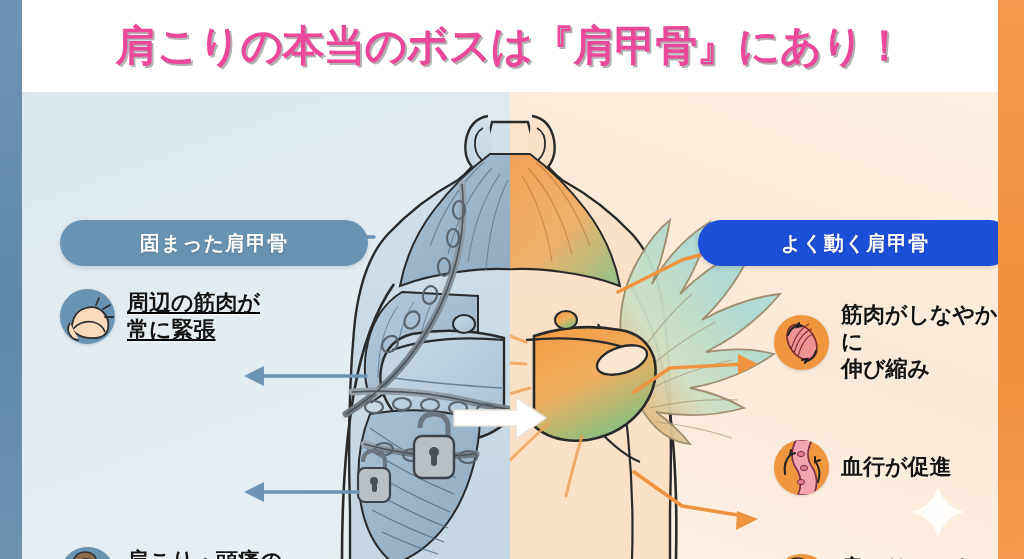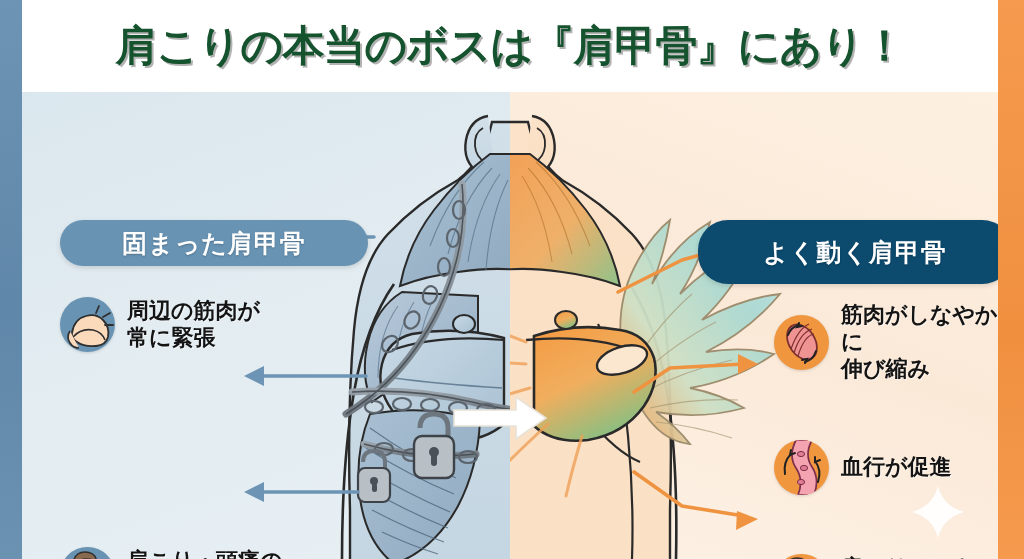--- a/index.html
+++ b/index.html
@@ -9,53 +9,53 @@
   #stage{position:relative;width:1024px;height:559px;overflow:hidden;background:#fff;}
 
   
   .band{position:absolute;top:0;height:559px;z-index:40;}
   .band-left{left:0;width:22px;background:linear-gradient(180deg,#6d94b4 0%,#5f87a9 55%,#6b92b1 100%);}
   .band-right{right:0;width:26px;background:linear-gradient(180deg,#f59a4e 0%,#f0903f 60%,#f59a4e 100%);}
 
   
   #title-bar{position:absolute;left:22px;top:0;width:976px;height:92px;background:#fff;z-index:30;
              display:flex;align-items:center;justify-content:center;}
-  #title-text{font-size:42px;font-weight:bold;color:#14532d;letter-spacing:-1px;white-space:nowrap;
+  #title-text{font-size:42px;font-weight:bold;color:#ec4899;letter-spacing:-1px;white-space:nowrap;
               text-shadow:2px 2px 0 rgba(0,0,0,.30);font-family:"DejaVu Sans",sans-serif;}
 
   
   #panels{position:absolute;left:22px;top:92px;width:976px;height:467px;overflow:hidden;}
   .panel{position:absolute;top:0;height:467px;}
   #panel-left{left:0;width:488px;
      background:linear-gradient(160deg,#dbe7ee 0%,#e2ecf1 45%,#e7eff3 100%);}
   #panel-right{left:488px;width:488px;
      background:linear-gradient(200deg,#fdf0e1 0%,#fbe9d8 50%,#fdf2e6 100%);}
 
   
   .pill{position:absolute;z-index:22;border-radius:30px;display:flex;align-items:center;
-        justify-content:center;color:#fff;font-weight:bold;font-size:25px;
+        justify-content:center;color:#fff;font-weight:bold;font-size:20px;
         font-family:"DejaVu Sans",sans-serif;text-shadow:0 1px 2px rgba(0,0,0,.22);
         box-shadow:0 2px 5px rgba(0,0,0,.13);letter-spacing:1px;}
   #pill-left{left:38px;top:128px;width:308px;height:46px;background:#6893b3;}
-  #pill-right{left:676px;top:128px;width:314px;height:64px;background:#0c4a6e;}
+  #pill-right{left:676px;top:128px;width:314px;height:46px;background:#1d4ed8;}
 
   
   .fact{position:absolute;z-index:22;display:flex;align-items:center;}
   .fact-left{left:38px;}
   .fact-right{left:752px;}
   .badge{width:55px;height:55px;border-radius:50%;flex:0 0 55px;position:relative;overflow:hidden;
          box-shadow:0 1px 3px rgba(0,0,0,.14);}
   .badge-blue{background:#6893b3;}
   .badge-orange{background:#f0963f;}
   .badge svg{position:absolute;left:0;top:0;width:55px;height:55px;}
   .fact-text{margin-left:12px;font-size:22px;font-weight:bold;line-height:1.22;color:#141414;
              font-family:"DejaVu Sans",sans-serif;white-space:pre-line;
              text-shadow:1px 1px 0 rgba(255,255,255,.55);}
 
-  #fact-l1{top:205px;} #fact-l2{top:345px;} #fact-l3{top:455px;}
+  #fact-l1{top:197px;text-decoration:underline;} #fact-l2{top:345px;} #fact-l3{top:455px;}
   #fact-r1{top:210px;} #fact-r2{top:348px;} #fact-r3{top:462px;}
 
   
   #illustration{position:absolute;left:0;top:0;width:976px;height:467px;z-index:14;
                 pointer-events:none;}
 
   
   #connectors{position:absolute;left:0;top:0;width:976px;height:467px;z-index:20;
               pointer-events:none;}
 

